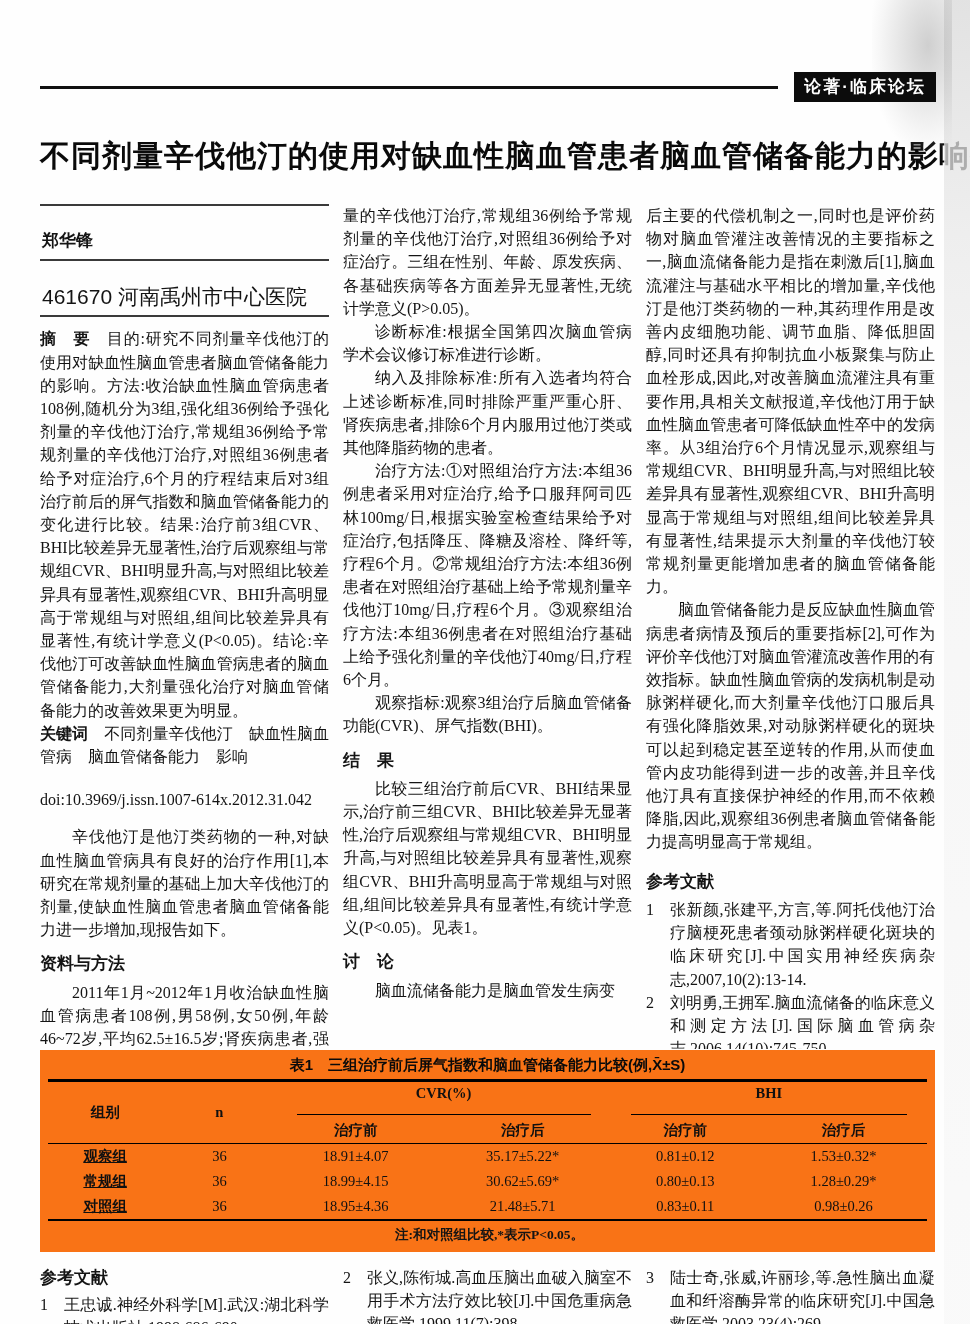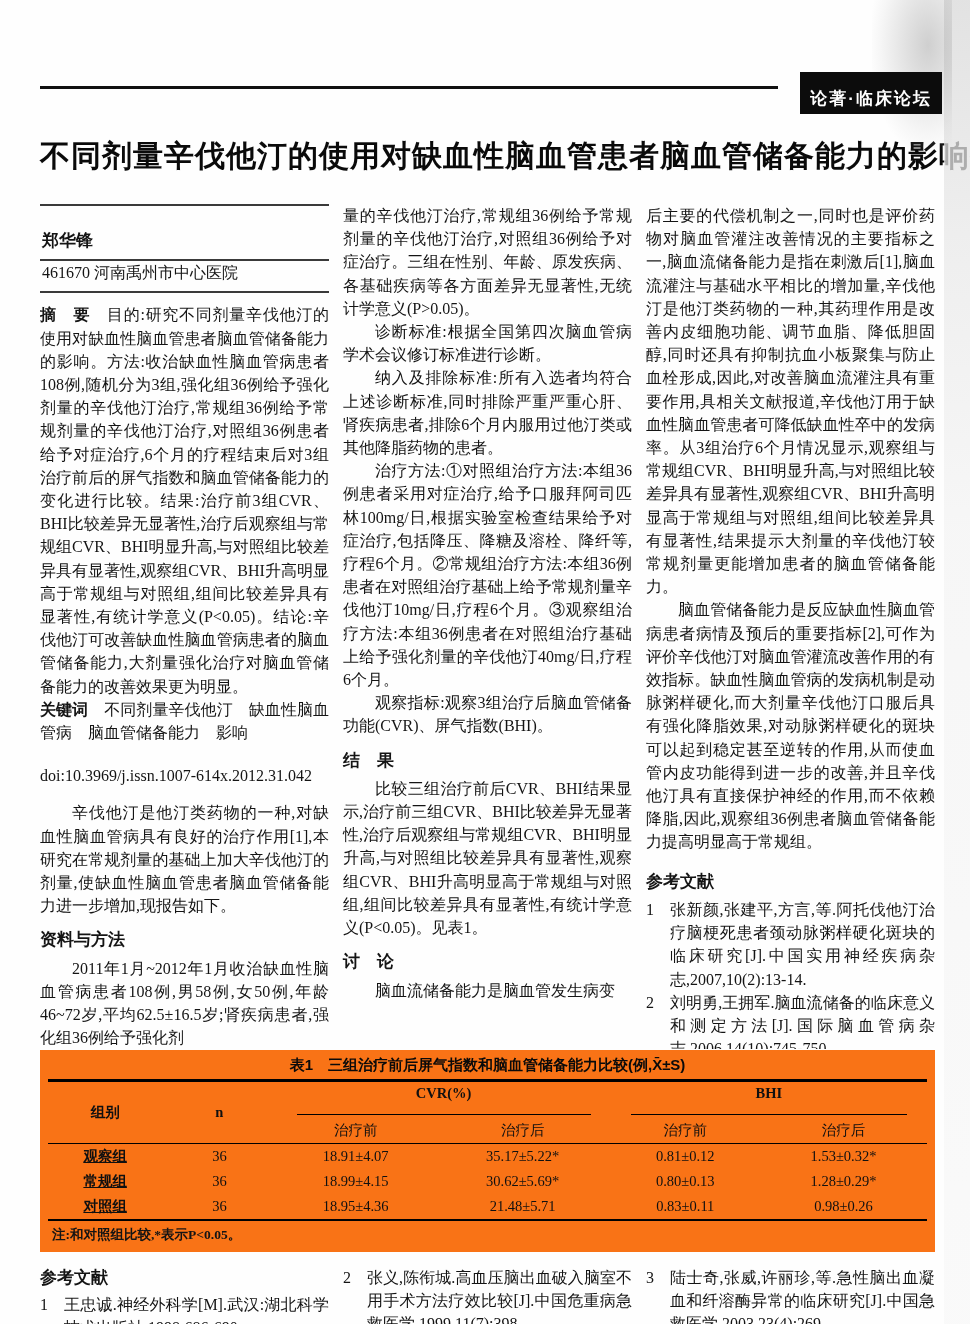--- a/index.html
+++ b/index.html
@@ -14,38 +14,38 @@
     opacity:.75;
   }
   .scan-smudge {
     position:absolute; right:18px; top:0; width:80px; height:150px;
     background:radial-gradient(ellipse at 70% 30%, rgba(150,150,150,.45), rgba(200,200,200,.15) 60%, transparent 75%);
   }
   
   .header { position:relative; height:100px; }
   .header-rule { position:absolute; left:40px; right:192px; top:86px; border-top:3px solid #111; }
   .badge {
-    position:absolute; right:28px; top:72px; background:#0c0c0c; color:#fff;
+    position:absolute; right:34px; top:72px; background:#0c0c0c; color:#fff;
     font-family:"Liberation Sans", sans-serif; font-weight:bold; font-size:17px;
-    padding:15px 10px 4px; letter-spacing:2px;
+    padding:3px 10px 4px; letter-spacing:2px;
   }
   
   .title {
     margin:36px 40px 0 40px; text-align:left;
     font-family:"Liberation Sans", sans-serif; font-weight:bold; font-size:30px;
     letter-spacing:1px; color:#0a0a0a; white-space:nowrap;
   }
   
   .columns {
     display:flex; gap:14px; margin:27px 35px 0 40px; height:845px; overflow:hidden;
   }
   .col { flex:1 1 0; min-width:0; font-size:16px; line-height:23.2px; text-align:justify; }
   .rule { border-top:2px solid #3a3a3a; }
   .author-row { padding:23px 2px 7px; font-family:"Liberation Sans", sans-serif; font-weight:bold; font-size:17px; }
-  .affil-row  { padding:0 2px 7px; font-size:16px; font-family:Liberation Serif, serif; }
+  .affil-row  { padding:24px 2px 7px; font-size:21px; font-family:Liberation Sans, sans-serif; }
   .abstract { margin-top:10px; }
   .abstract p { margin:0; }
   .lbl { font-family:"Liberation Sans", sans-serif; font-weight:bold; }
   .doi { margin-top:20px; font-size:16px; }
   .indent { text-indent:2em; margin:0; }
   .noindent { text-indent:0; margin:0; }
   .sec-heading {
     font-family:"Liberation Sans", sans-serif; font-weight:bold; font-size:17px;
     margin:11px 0 5px; text-align:left;
   }
@@ -62,27 +62,27 @@
   }
   table.t1 { width:100%; border-collapse:collapse; }
   .t1 th, .t1 td {
     font-size:14.5px; padding:3px 2px; text-align:center; font-weight:normal;
     font-family:"Liberation Serif", serif; color:#101010;
   }
   .t1 thead tr:first-child th { border-top:3px solid #000; }
   .t1 th.rs { vertical-align:middle; font-weight:bold; }
   .t1 th .gap-line { display:block; border-bottom:1.5px solid #000; margin:0 18px; padding-bottom:12px; font-weight:bold; }
   .t1 thead tr:last-child th, .t1 th.rs { border-bottom:1.5px solid #000; }
-  .t1 thead tr:last-child th { font-weight:normal; }
+  .t1 thead tr:last-child th { font-weight:bold; }
   .t1 tbody tr:last-child td { border-bottom:2.5px solid #000; }
   .t1 td.gname { font-weight:bold;text-decoration:underline; }
   .t1 col.c1 { width:13%; } .t1 col.c2 { width:13%; }
   .t1 col.c3 { width:18%; } .t1 col.c4 { width:20%; }
   .t1 col.c5 { width:17%; } .t1 col.c6 { width:19%; }
-  .table-note { font-size:13.5px; font-weight:bold; margin-top:5px; padding-left:4px; font-family:"Liberation Serif", serif; }
+  .table-note { font-size:13.5px; font-weight:bold; margin-top:5px; padding-left:4px; font-family:"Liberation Serif", serif;text-align:center; }
   
   .bottom-refs { display:flex; gap:14px; margin:14px 35px 0 40px; font-size:16px; line-height:23.2px; }
   .bottom-refs .bcol { flex:1 1 0; min-width:0; }
   .bref-heading { font-family:"Liberation Sans", sans-serif; font-weight:bold; font-size:17px; margin:0 0 4px; }
 </style>
 </head>
 <body>
 
 <div class="page">
   <div class="scan-strip"></div>

